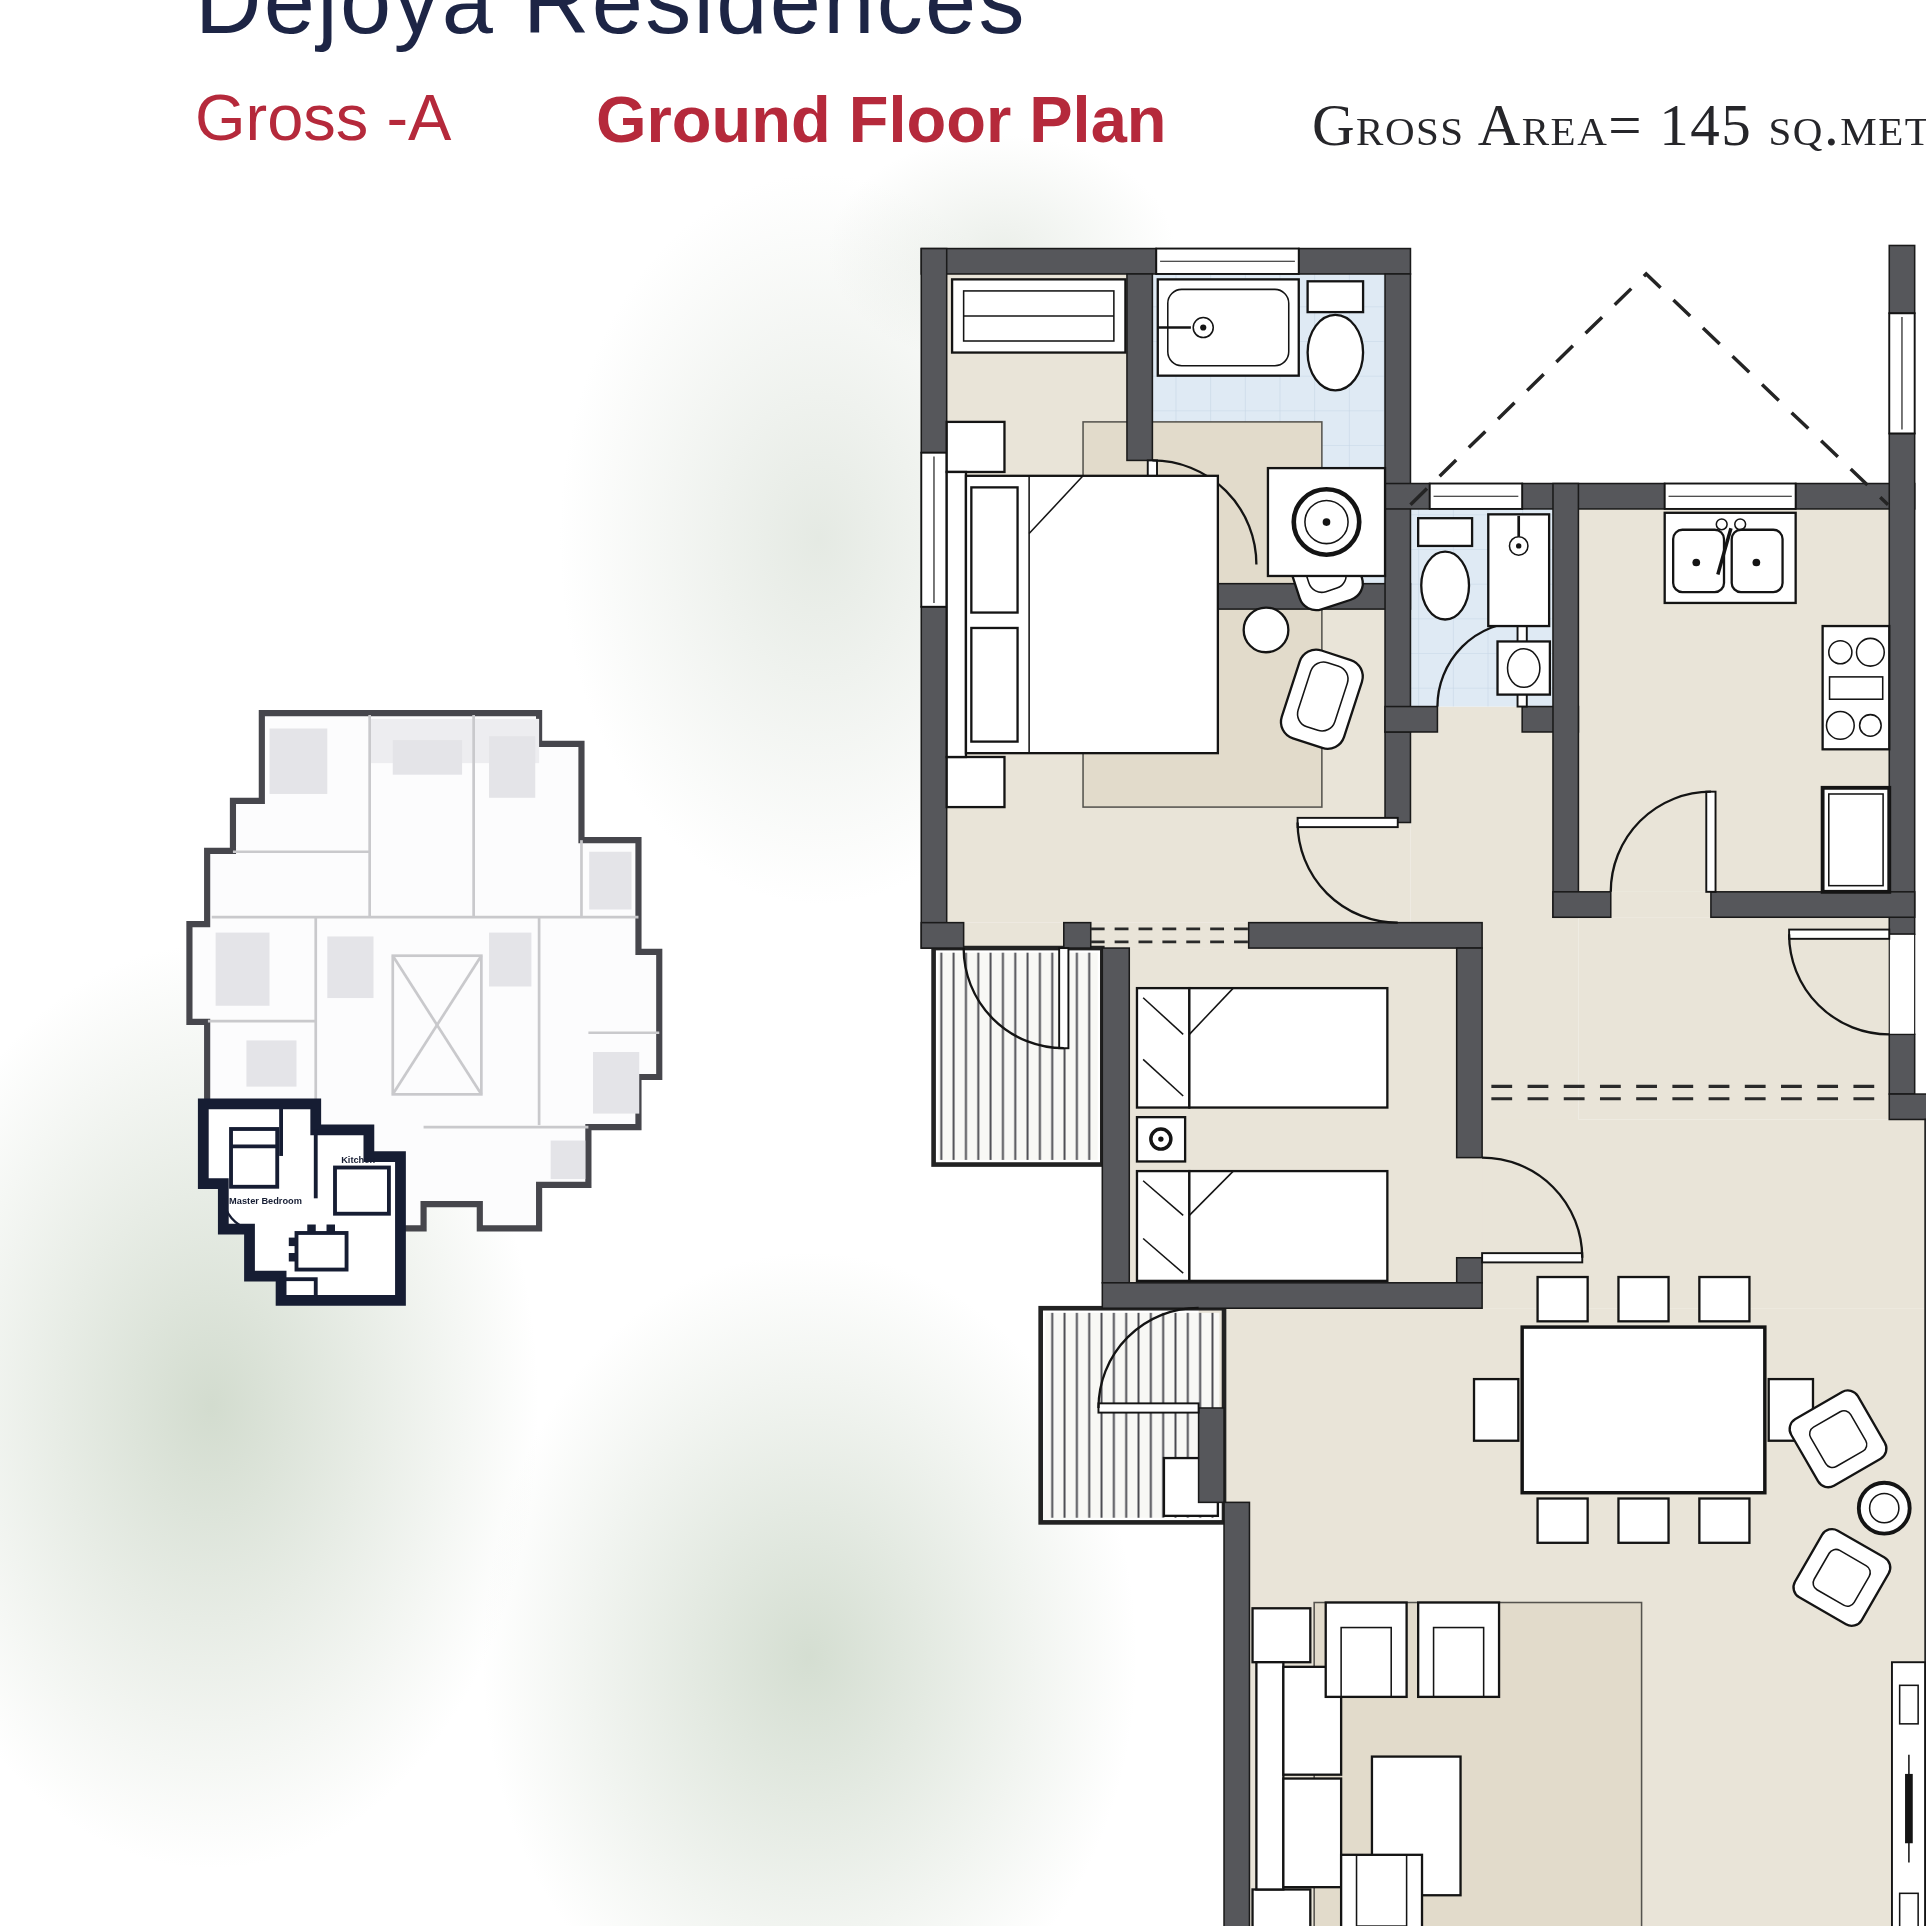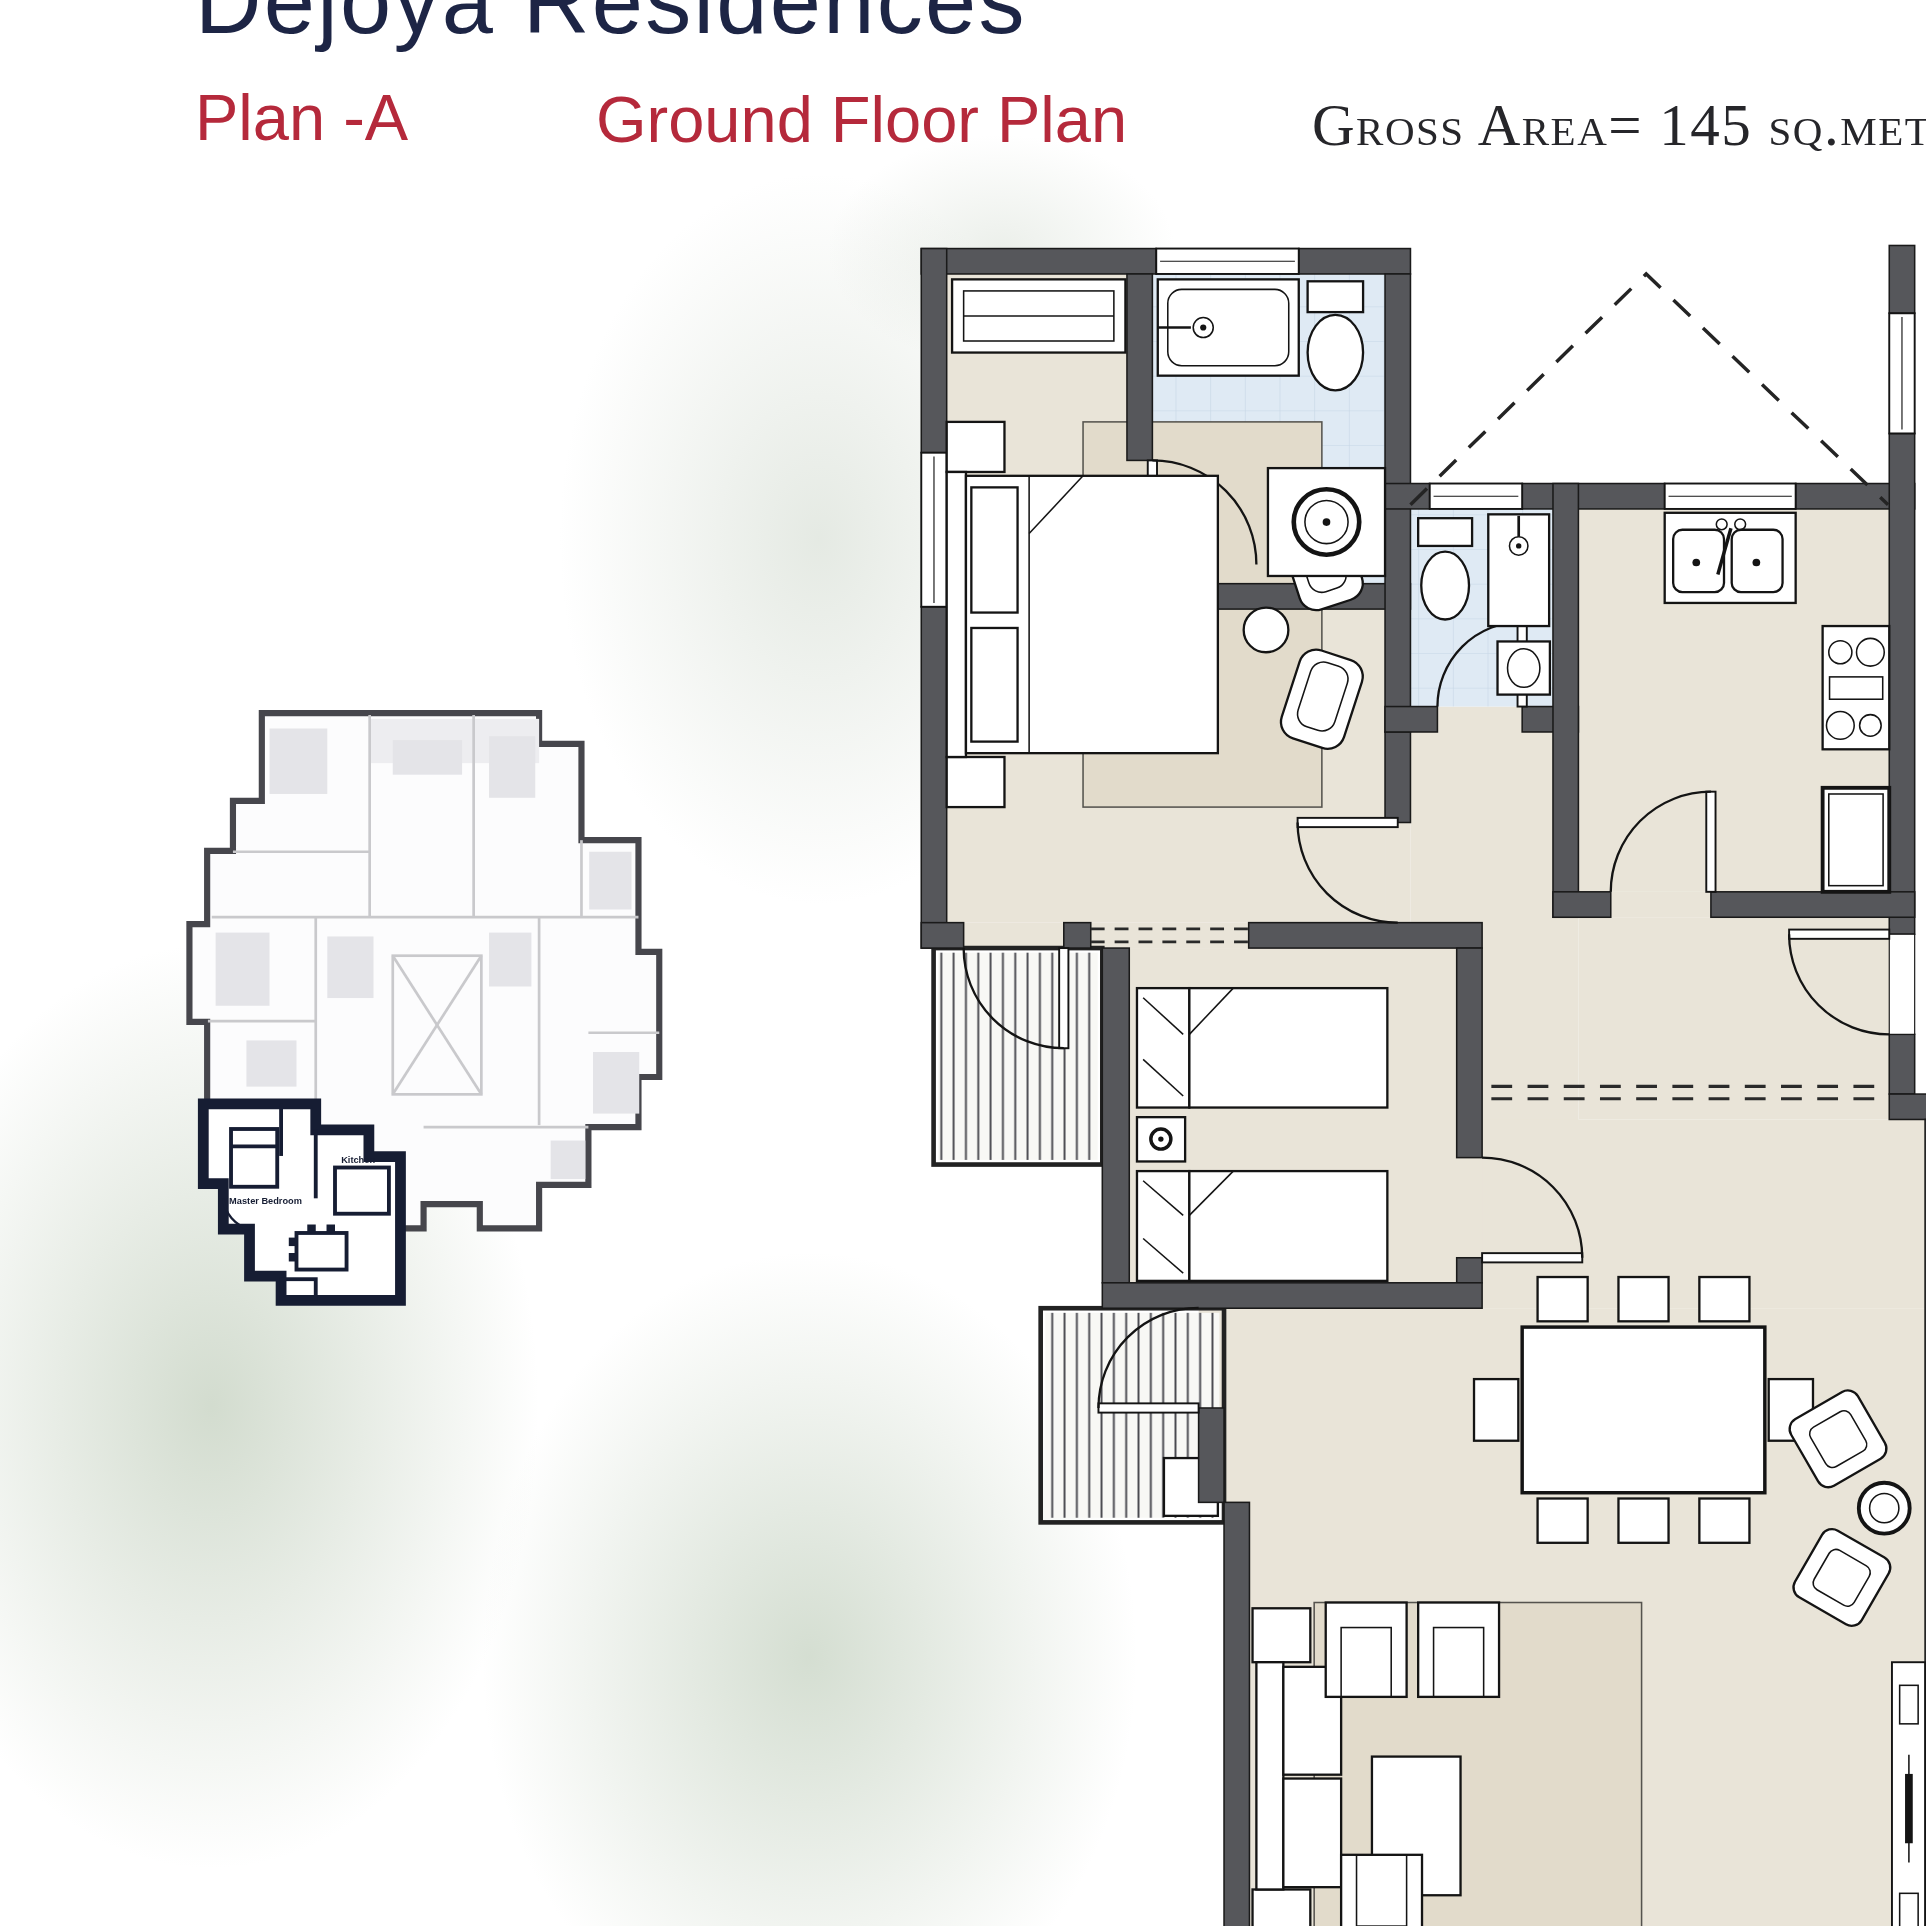--- a/index.html
+++ b/index.html
@@ -9,21 +9,21 @@
     --c-wash_green:#aebfa7; --c-keyplan_gray:#c9c9cc;
   }
   html,body{margin:0;padding:0}
   body{width:2117px;height:2049px;background:#ffffff;overflow:hidden;position:relative;
        font-family:"Liberation Sans",sans-serif}
   .wash{position:absolute;border-radius:50%;pointer-events:none}
   .hdr-title{position:absolute;left:195px;top:-51px;font-size:92px;font-weight:400;
              letter-spacing:2.3px;color:var(--c-title_navy);white-space:nowrap}
   .hdr-type{position:absolute;left:195px;top:80px;font-size:65px;font-weight:400;
             color:var(--c-accent_red);white-space:nowrap}
-  .hdr-plan{position:absolute;left:596px;top:82px;font-size:65px;font-weight:400;
+  .hdr-plan{position:absolute;left:596px;top:82px;font-size:65px;font-weight:700;
             color:var(--c-accent_red);white-space:nowrap}
   .hdr-area{position:absolute;left:1312px;top:91px;font-size:59px;color:var(--c-area_text);
             font-family:"Liberation Serif",serif;font-variant:small-caps;letter-spacing:1.5px;white-space:nowrap}
   .keyplan{position:absolute;left:154px;top:686px;width:543px;height:705px}
   .mainplan{position:absolute;left:898px;top:237px;width:1075px;height:1795px}
   
   .wall{fill:var(--c-wall);stroke:#1a1a1a;stroke-width:4}
   .floor{fill:var(--c-floor)}
   .rug{fill:var(--c-rug);stroke:#55534e;stroke-width:4}
   .fx{fill:#ffffff;stroke:#141414;stroke-width:6}
@@ -48,21 +48,21 @@
 </head>
 <body>
 
 <div class="wash" style="left:-116px;top:944px;width:655px;height:925px;background:radial-gradient(closest-side,rgba(174,191,167,.55),rgba(174,191,167,0))"></div>
 <div class="wash" style="left:559px;top:173px;width:520px;height:732px;background:radial-gradient(closest-side,rgba(186,199,182,.38),rgba(186,199,182,0))"></div>
 <div class="wash" style="left:482px;top:1252px;width:655px;height:809px;background:radial-gradient(closest-side,rgba(170,189,164,.5),rgba(170,189,164,0))"></div>
 <div class="wash" style="left:1464px;top:1753px;width:655px;height:347px;background:radial-gradient(closest-side,rgba(182,199,178,.35),rgba(182,199,178,0))"></div>
 <div class="wash" style="left:828px;top:135px;width:347px;height:231px;background:radial-gradient(closest-side,rgba(190,203,186,.30),rgba(190,203,186,0))"></div>
 
 <div class="hdr-title">Dejoya Residences</div>
-<div class="hdr-type">Plan -A</div>
+<div class="hdr-type">Gross -A</div>
 <div class="hdr-plan">Ground Floor Plan</div>
 <div class="hdr-area">Gross Area= 145 sq.meter</div>
 
 <svg class="keyplan" viewBox="0 0 1410 1830" xmlns="http://www.w3.org/2000/svg">
   <g>
     <path class="kp-outline" d="M 280 70 H 1000 V 150 H 1110 V 400 H 1258 V 690 H 1312 V 1015 H 1258 V 1145 H 1128 V 1295 H 1000 V 1408 H 846 V 1345 H 700 V 1408 H 560 V 1450 H 300 V 1240 H 205 V 1095 H 138 V 872 H 92 V 618 H 138 V 428 H 205 V 298 H 280 Z"></path>
     <rect class="kp-strip" x="560" y="85" width="440" height="115"></rect>
     <g>
       <line class="kp-line" x1="560" y1="75" x2="560" y2="600"></line>
       <line class="kp-line" x1="830" y1="75" x2="830" y2="600"></line>

